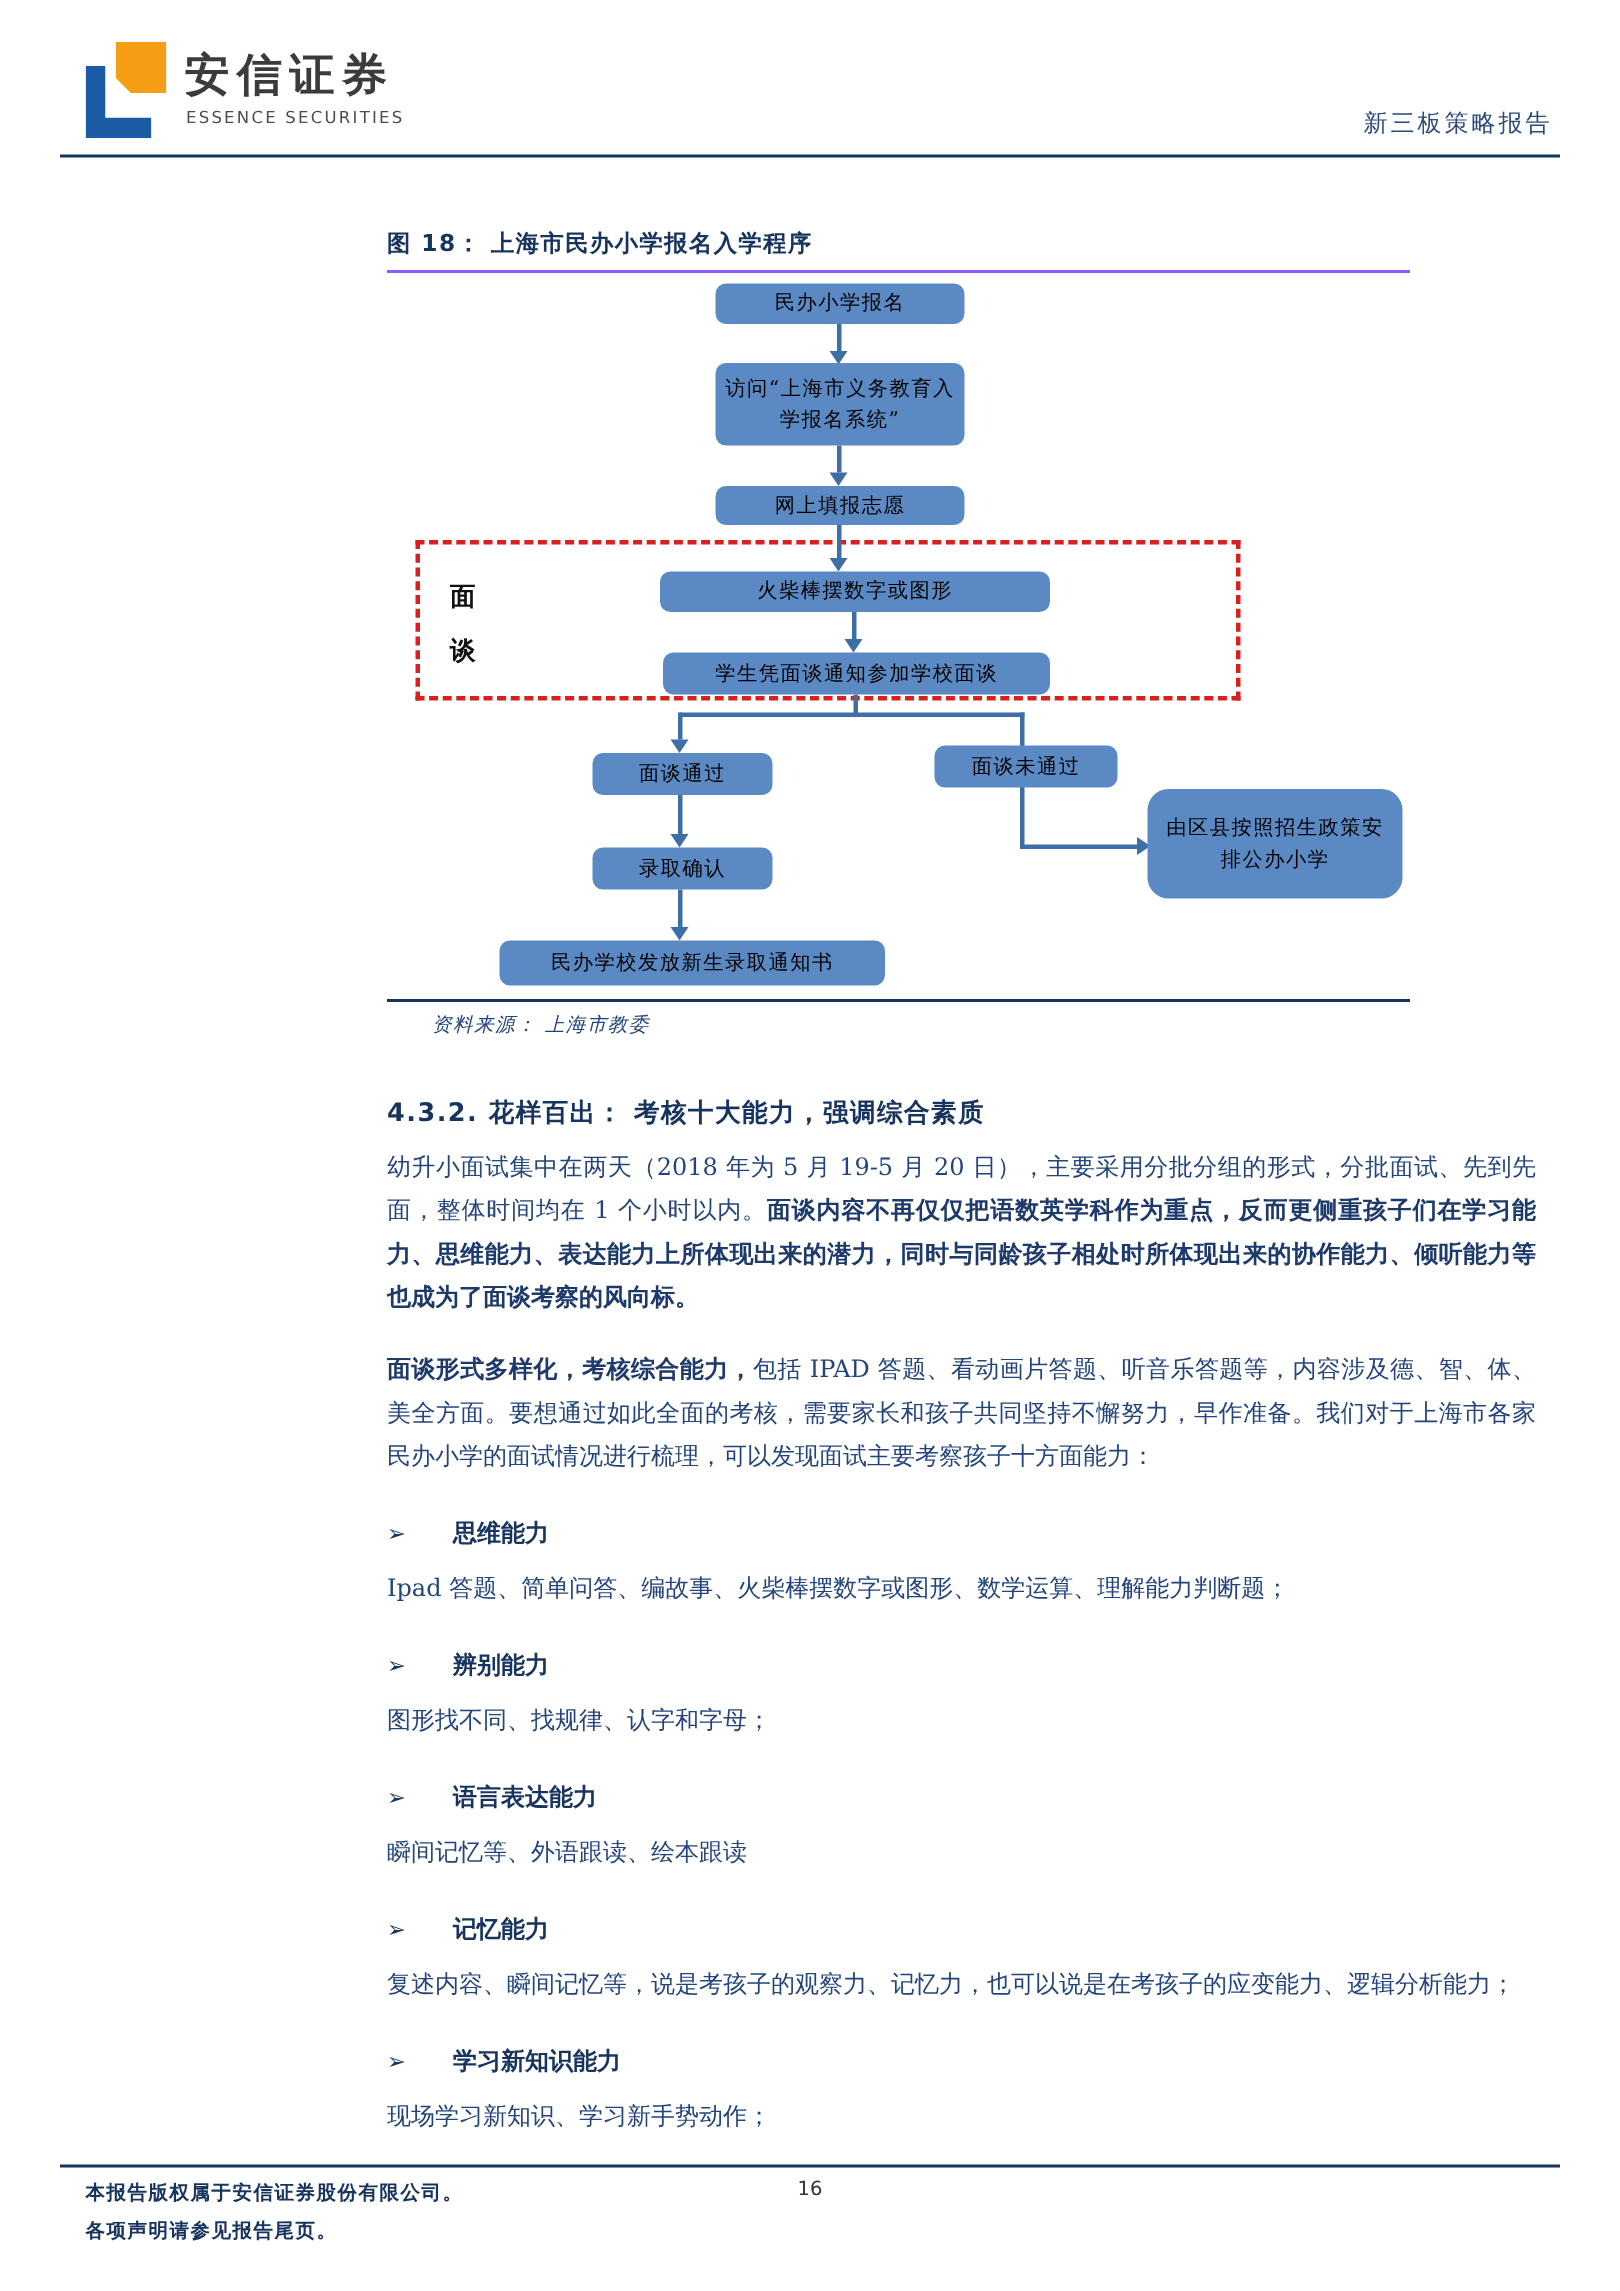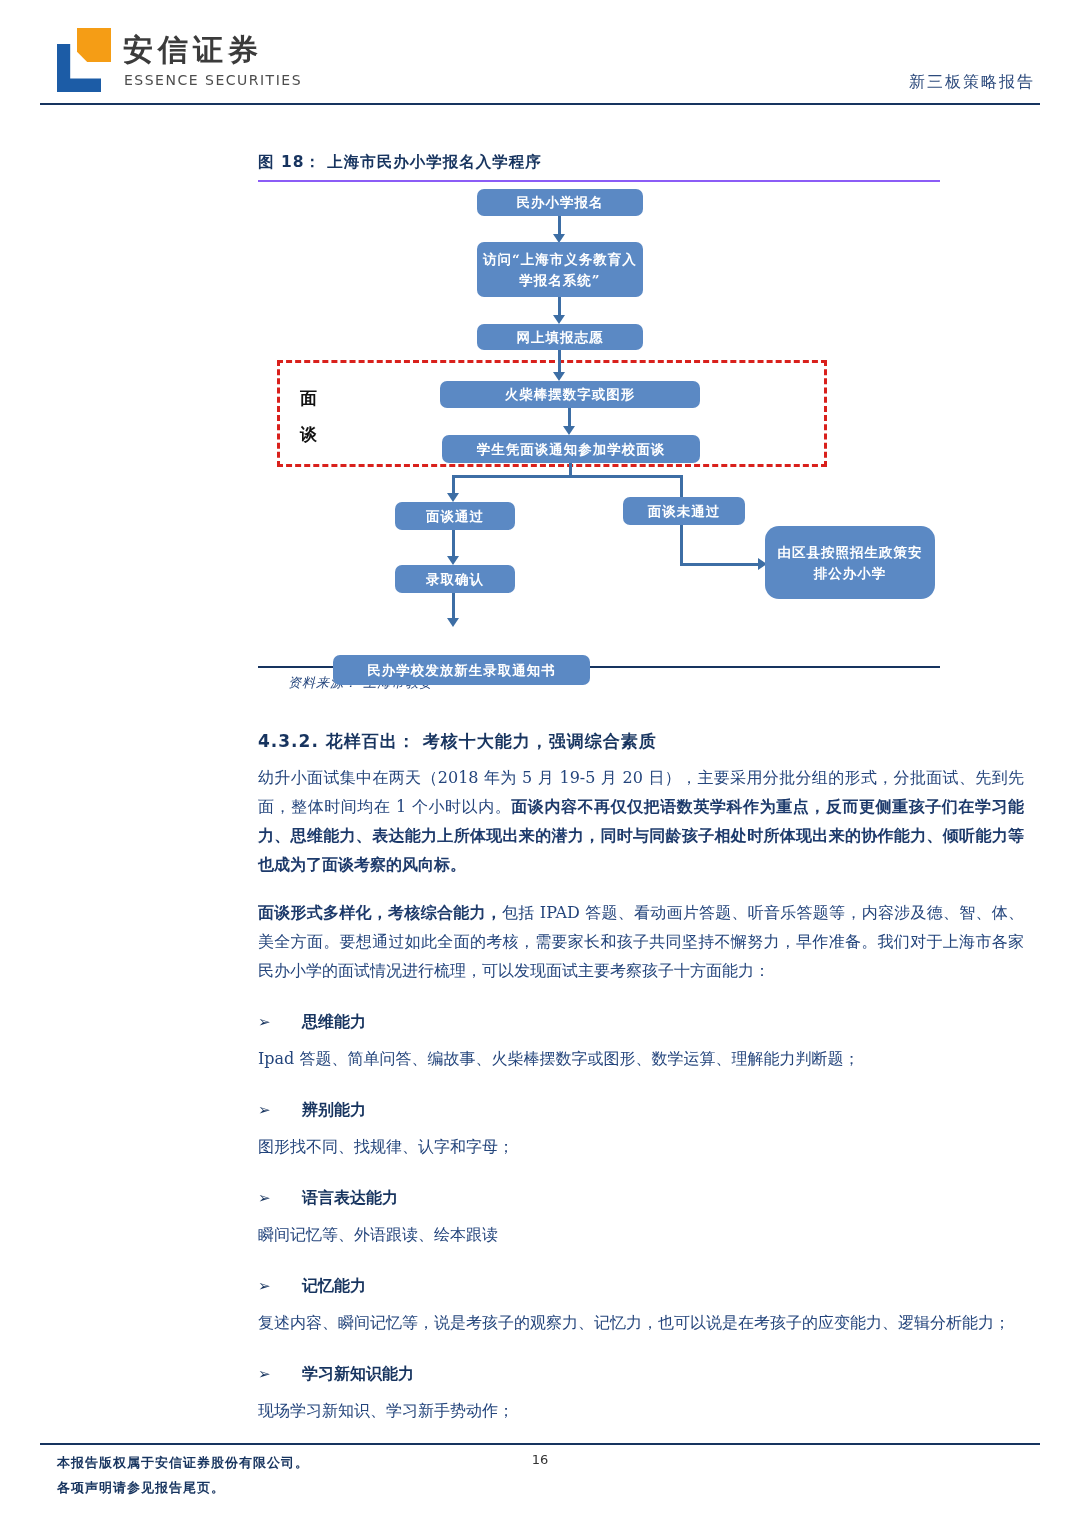--- a/index.html
+++ b/index.html
@@ -13,44 +13,44 @@
   .header { position:absolute; left:0; top:0; width:1080px; height:110px; }
   .logo-wrap { position:absolute; left:57px; top:26px; width:230px; height:72px; }
   .cube { position:absolute; left:0; top:2px; width:56px; height:66px; }
   .cube-orange { position:absolute; left:20px; top:0; width:34px; height:34px; background:#f59d15;
     clip-path:polygon(0 0,100% 0,100% 100%,30% 100%,0 70%); }
   .cube-blue { position:absolute; left:0; top:16px; width:44px; height:48px; background:#1c5ca6;
     clip-path:polygon(0 0,30% 0,30% 72%,100% 72%,100% 100%,0 100%); }
   .brand-cn { position:absolute; left:66px; top:4px; font-family:"DejaVu Sans", sans-serif;
     font-size:30px; font-weight:bold; color:#3b3b3b; letter-spacing:5px; white-space:nowrap; }
   .brand-en { position:absolute; left:67px; top:46px; font-family:"DejaVu Sans", sans-serif;
-    font-size:14px; color:#4d4d4d; letter-spacing:1.5px; white-space:nowrap; }
+    font-size:11px; color:#4d4d4d; letter-spacing:1.5px; white-space:nowrap; }
   .report-type { position:absolute; right:45px; top:72px; font-size:16px; color:#2c4a7c;
     letter-spacing:2px; white-space:nowrap; }
   .header-rule { position:absolute; left:40px; right:40px; top:103px; height:2px; background:#17345f; }
 
   
   .figure { position:absolute; left:258px; top:152px; width:682px; }
   .fig-title { font-family:"DejaVu Sans", sans-serif; font-size:15.5px; font-weight:bold;
     color:#17345f; padding-bottom:7px; border-bottom:2px solid #8b5cf6; letter-spacing:1px; }
   .canvas { position:relative; width:682px; height:486px; border-bottom:2px solid #17345f; }
 
-  .node { position:absolute; background:#5b89c4; color:#ffffff; border-radius:7px;
+  .node { position:absolute; background:#5b89c4; color:#000000; border-radius:7px;
     display:flex; align-items:center; justify-content:center; text-align:center;
-    font-size:13.5px; letter-spacing:1px; line-height:1.55; padding:2px 6px; z-index:3;font-weight:bold; }
+    font-size:13.5px; letter-spacing:1px; line-height:1.55; padding:2px 6px; z-index:3; }
   .n0 { left:219px; top:7px;   width:166px; height:27px; }
   .n1 { left:219px; top:60px;  width:166px; height:55px;text-align:center; }
   .n2 { left:219px; top:142px; width:166px; height:26px; }
   .n3 { left:182px; top:199px; width:260px; height:27px; }
   .n4 { left:184px; top:253px; width:258px; height:28px; }
   .n5 { left:137px; top:320px; width:120px; height:28px; }
   .n6 { left:365px; top:315px; width:122px; height:28px; }
   .n7 { left:507px; top:344px; width:170px; height:73px; border-radius:14px; padding:4px 12px; }
   .n8 { left:137px; top:383px; width:120px; height:28px; }
-  .n9 { left:75px;  top:445px; width:257px; height:30px;margin-top:28px; }
+  .n9 { left:75px;  top:445px; width:257px; height:30px; }
 
   .dashed-zone { position:absolute; left:19px; top:178px; width:550px; height:107px;
     border:3.5px dashed #d9201c; z-index:1; }
   .interview-label { position:absolute; left:42px; top:198px; width:24px;
     font-family:"DejaVu Sans", sans-serif; font-size:17px; font-weight:bold; color:#111;
     line-height:36px; z-index:2; letter-spacing:0; word-break:break-all; }
 
   .vline, .hline { position:absolute; background:#3d6ea5; z-index:2; }
   .vline { width:3px; } .hline { height:3px; }
   .arr-down { position:absolute; width:0; height:0; z-index:2;

